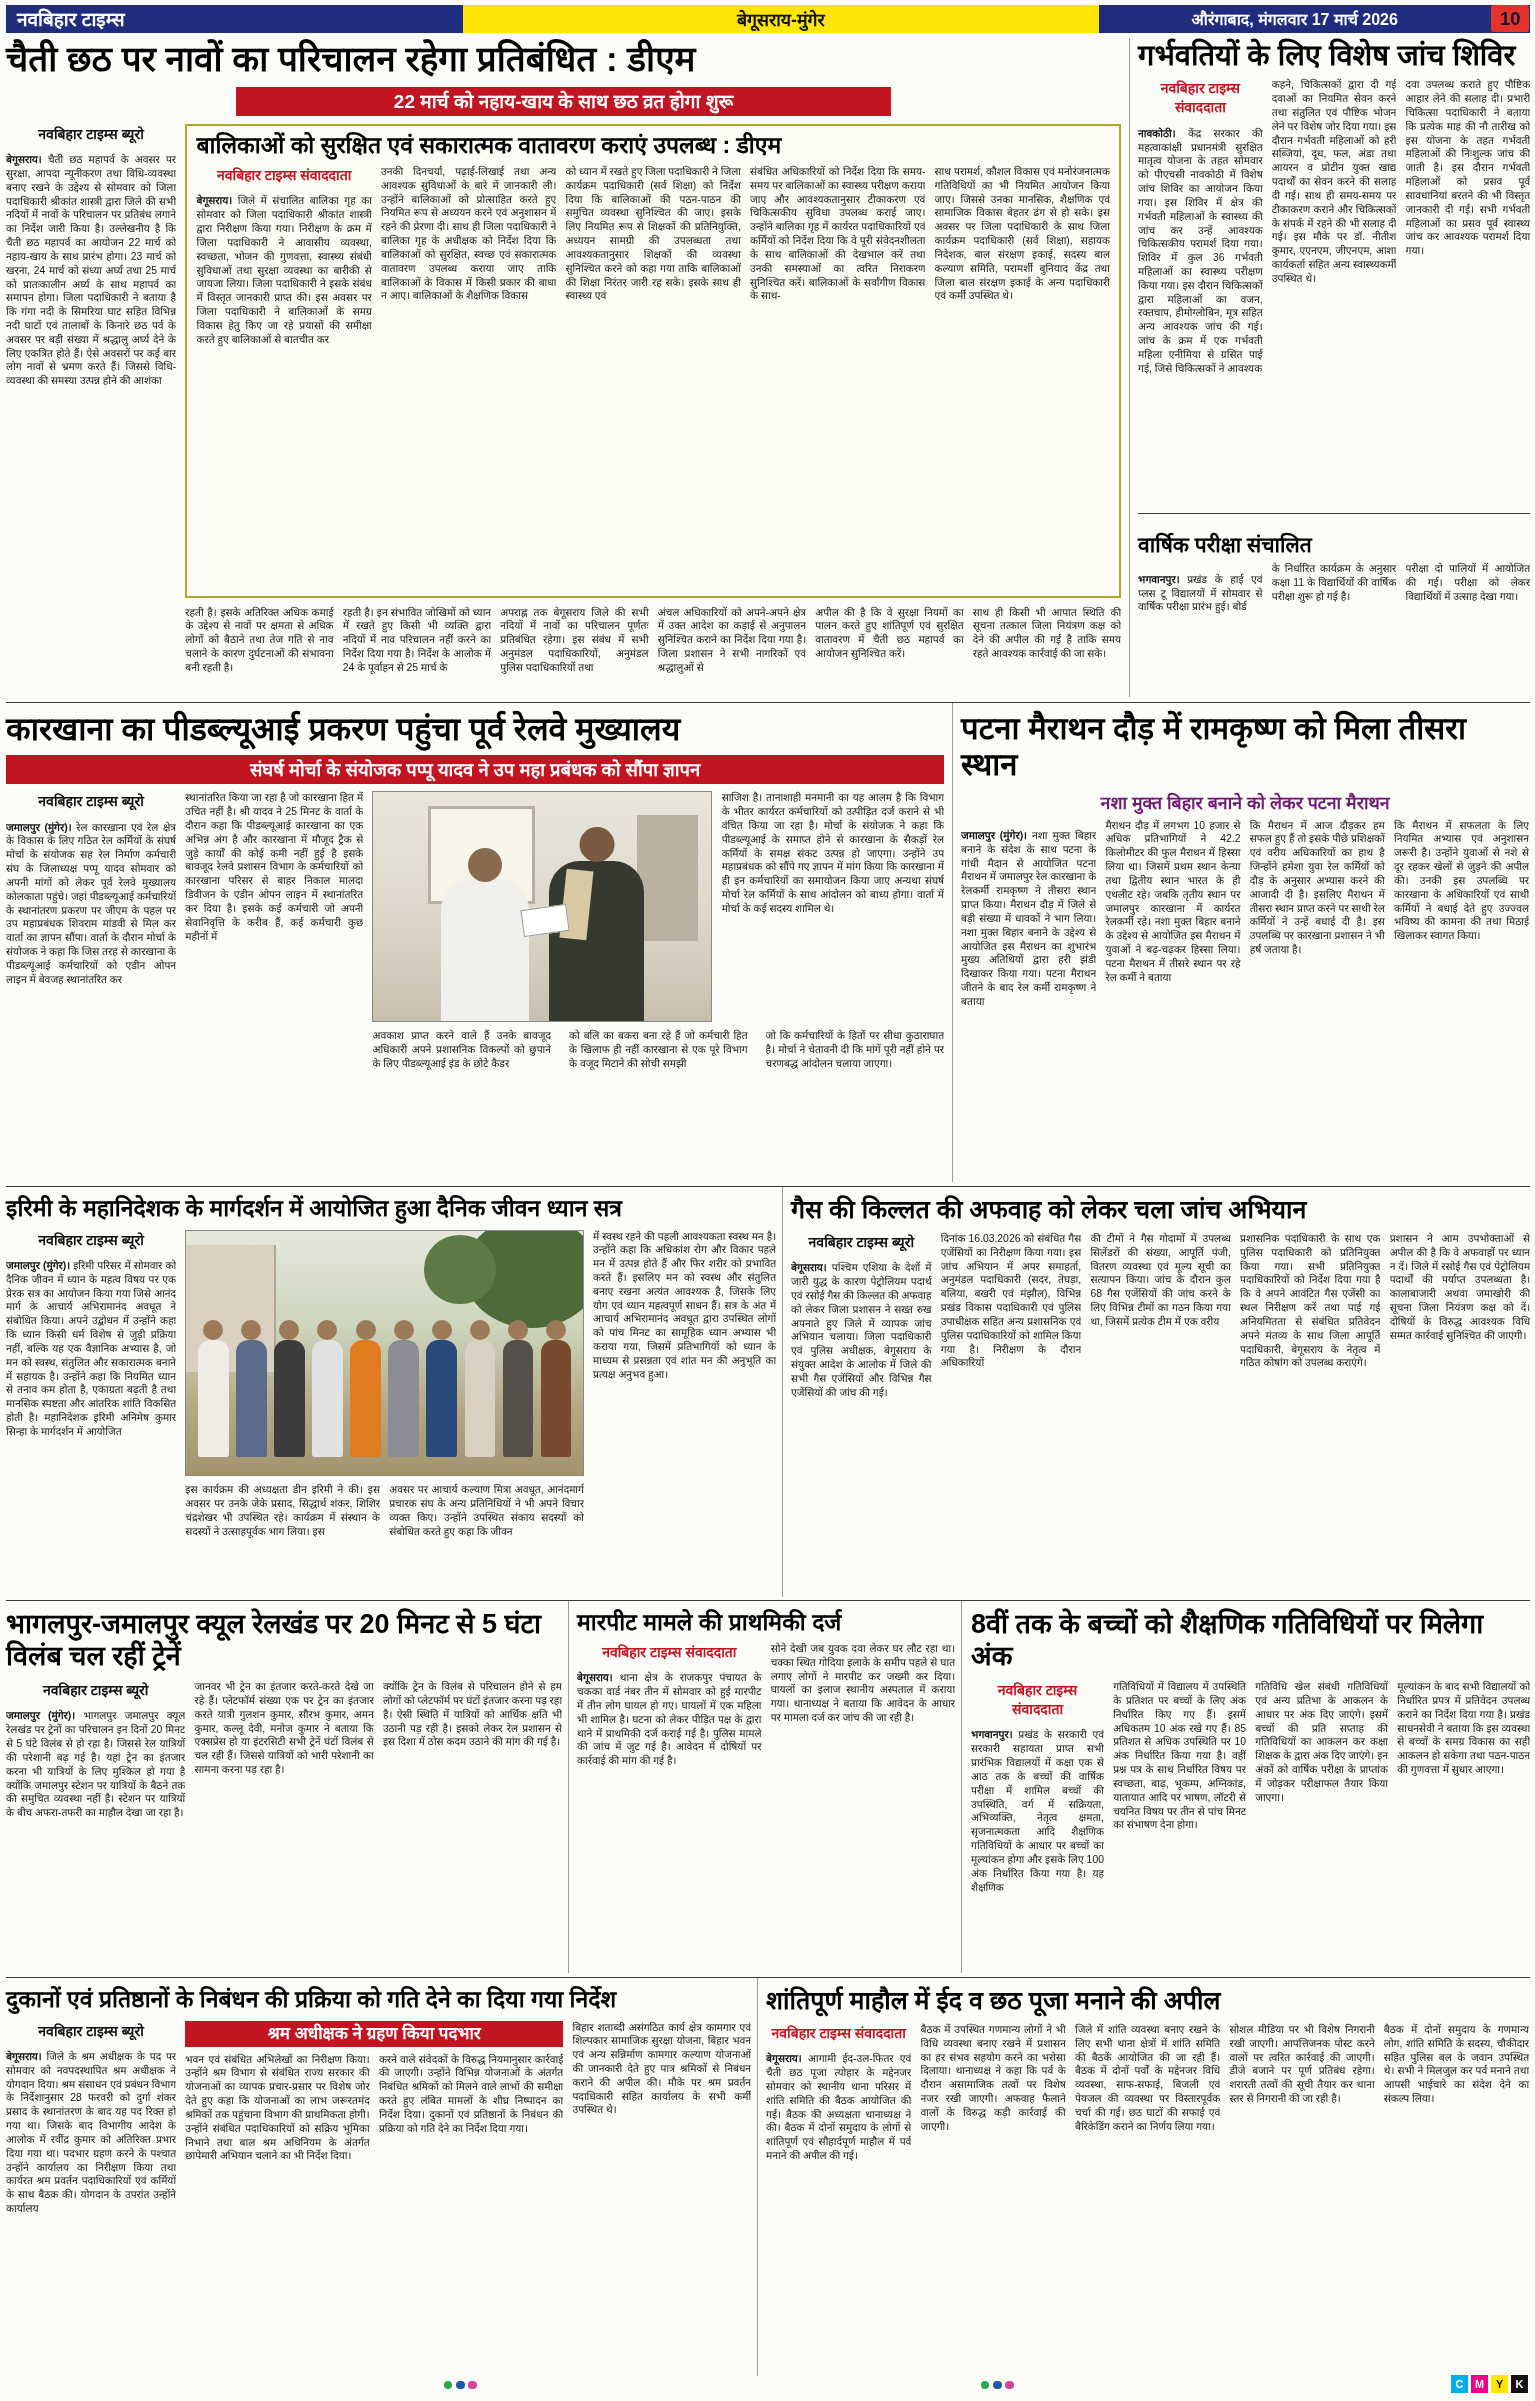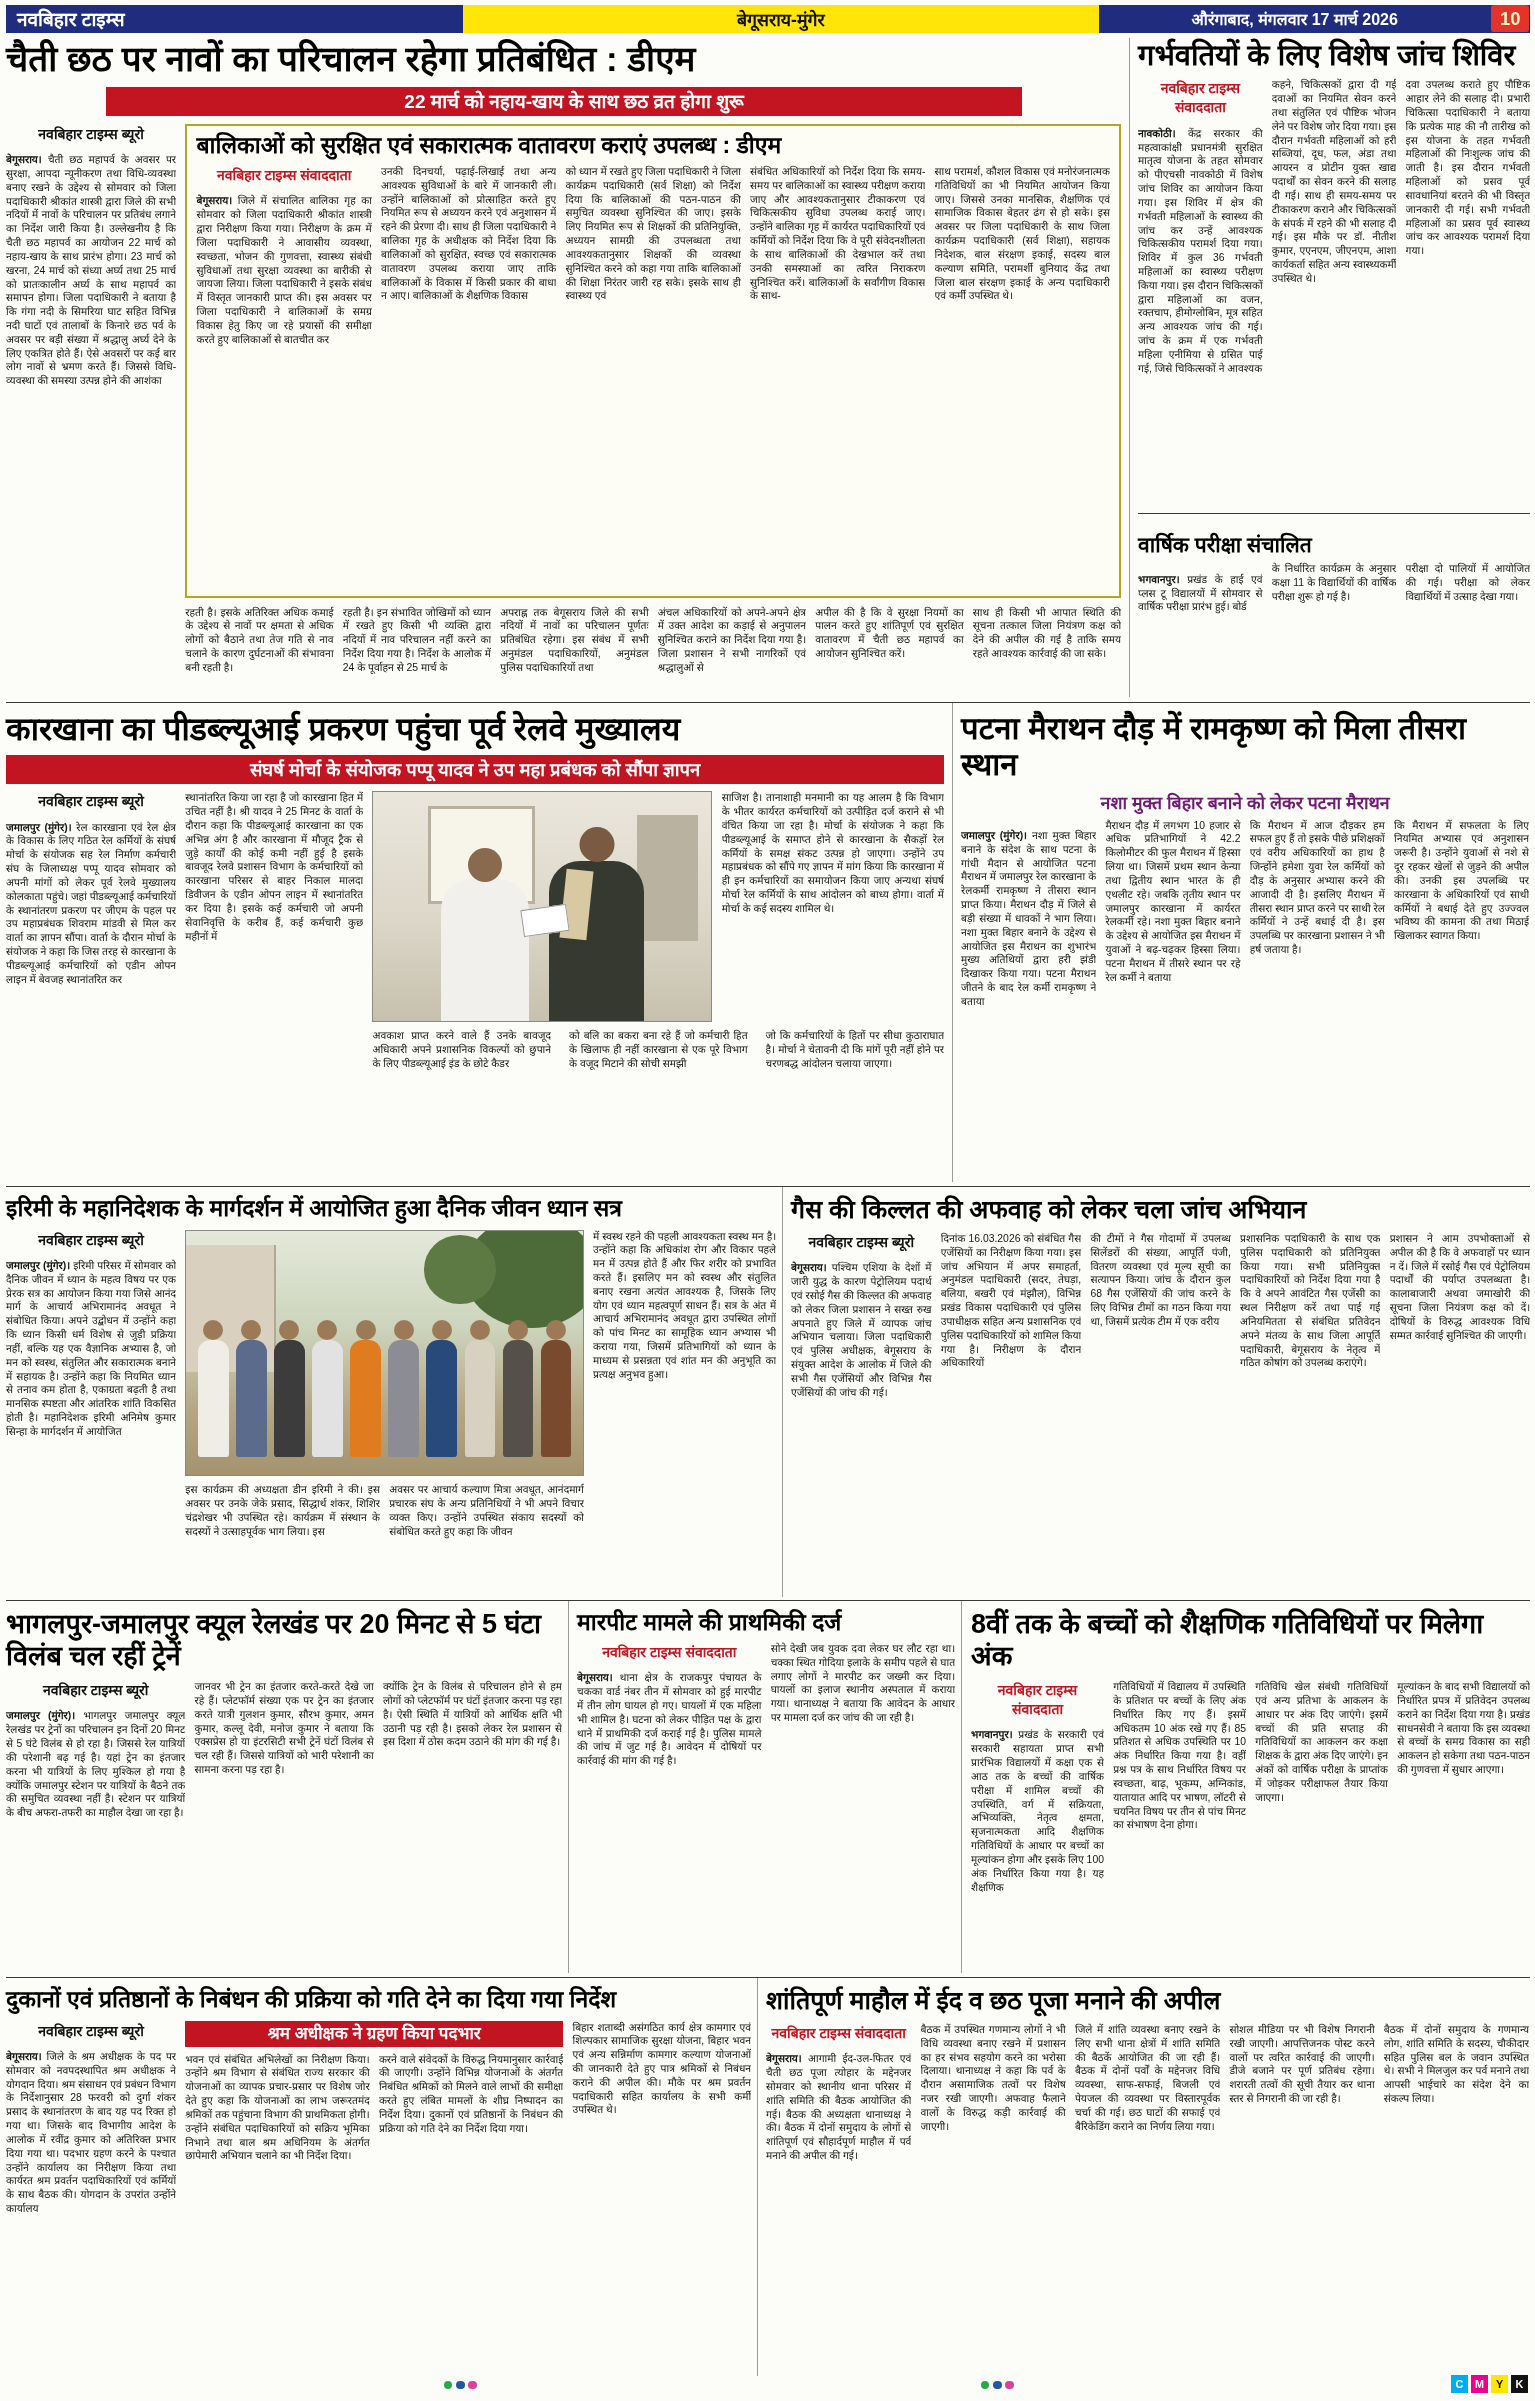--- a/index.html
+++ b/index.html
@@ -2,21 +2,21 @@
 <html style="font-size:12.3px"><head>
 <meta charset="utf-8">
 <style>
   html,body{margin:0;padding:0;background:#e8e8e4;}
   .page{position:relative;width:1536px;height:2401px;background:#fcfcf8;font-family:"Liberation Sans","DejaVu Sans",sans-serif;overflow:hidden;}
   
   .masthead{position:absolute;left:6.1px;top:4.6px;width:1524px;height:28px;display:flex;background:#202d7e;}
   .mast-left{width:422px;display:flex;align-items:center;padding-left:10.8px;color:#fff;font-weight:bold;font-size:19px;}
   .mast-yellow{width:636px;background:#ffe608;color:#111;font-weight:bold;font-size:17.7px;display:flex;align-items:center;justify-content:center;margin-left:24px;}
   .mast-right{flex:1;color:#fff;font-weight:bold;font-size:16px;display:flex;align-items:center;justify-content:center;}
-  .mast-page{width:38px;margin:0.8px;background:#e5322b;color:#fef9c3;font-weight:bold;font-size:18.4px;display:flex;align-items:center;justify-content:center;border-radius:3.1px;}
+  .mast-page{width:38px;margin:0.8px;background:#e5322b;color:#0f172a;font-weight:bold;font-size:18.4px;display:flex;align-items:center;justify-content:center;border-radius:3.1px;}
   
   .sect{position:absolute;left:6.1px;width:1524px;}
   .hl{font-weight:bold;color:#000;line-height:1.18;}
   .banner{background:#c31422;color:#fff;font-weight:bold;text-align:center;}
   .byl{font-weight:bold;text-align:center;font-size:14px;margin:0 0 3.1px 0;color:#111;}
   .byl.red{color:#c31422;}
   .dl{font-weight:bold;}
   .bt{font-size:10.4px;line-height:1.33;text-align:justify;color:#161616;}
   .cols{display:flex;gap:9.2px;}
   .cols > .col{flex:1 1 0;min-width:0;overflow:hidden;}
@@ -40,21 +40,21 @@
   .photo-group{background:linear-gradient(180deg,#e4e8da 0%,#ccd4bc 40%,#b6a885 72%,#a3946e 100%);}
   .pg-bldg{position:absolute;left:0;top:6%;width:22%;height:52%;background:#d9d0c0;border-right:2.3px solid #b3a890;}
   .pg-tree{position:absolute;right:-4%;top:-6%;width:34%;height:46%;background:#4c6b38;border-radius:50%;}
   .pg-tree2{position:absolute;right:22%;top:2%;width:18%;height:28%;background:#5d7a44;border-radius:50%;}
   .pg-row{position:absolute;left:3%;right:3%;bottom:7%;height:48%;display:flex;align-items:flex-end;gap:7.7px;}
   .pg-row .pperson{flex:1;height:100%;}
   
   #sec-top{top:38px;height:659px;}
   #top-left{position:absolute;left:0;top:0;width:1115px;}
   #hl-boats{font-size:35px;}
-  #banner-boats{width:895px;height:29px;line-height:29px;font-size:19px;margin:7.7px auto 7.7px auto;padding-left:21px;}
+  #banner-boats{width:655px;height:29px;line-height:29px;font-size:19px;margin:7.7px auto 7.7px auto;}
   #boats-row{display:flex;gap:9.2px;height:570px;overflow:hidden;}
   #boats-leftcol{flex:0 0 170px;overflow:hidden;}
   #girls-wrap{flex:1;display:flex;flex-direction:column;min-width:0;}
   #girls-box{border:2.3px solid #b5a42c;padding:6.1px 9.2px;height:458px;overflow:hidden;background:#fdfdf6;}
   #hl-girls{font-size:23px;}
   #girls-cols{margin-top:6.1px;height:389px;overflow:hidden;}
   #boats-cont{margin-top:7.7px;height:86px;overflow:hidden;}
   #vrule-top{left:1123px;height:659px;}
   #top-right{position:absolute;left:1132px;top:0;width:392px;}
   #hl-preg{font-size:29px;}

